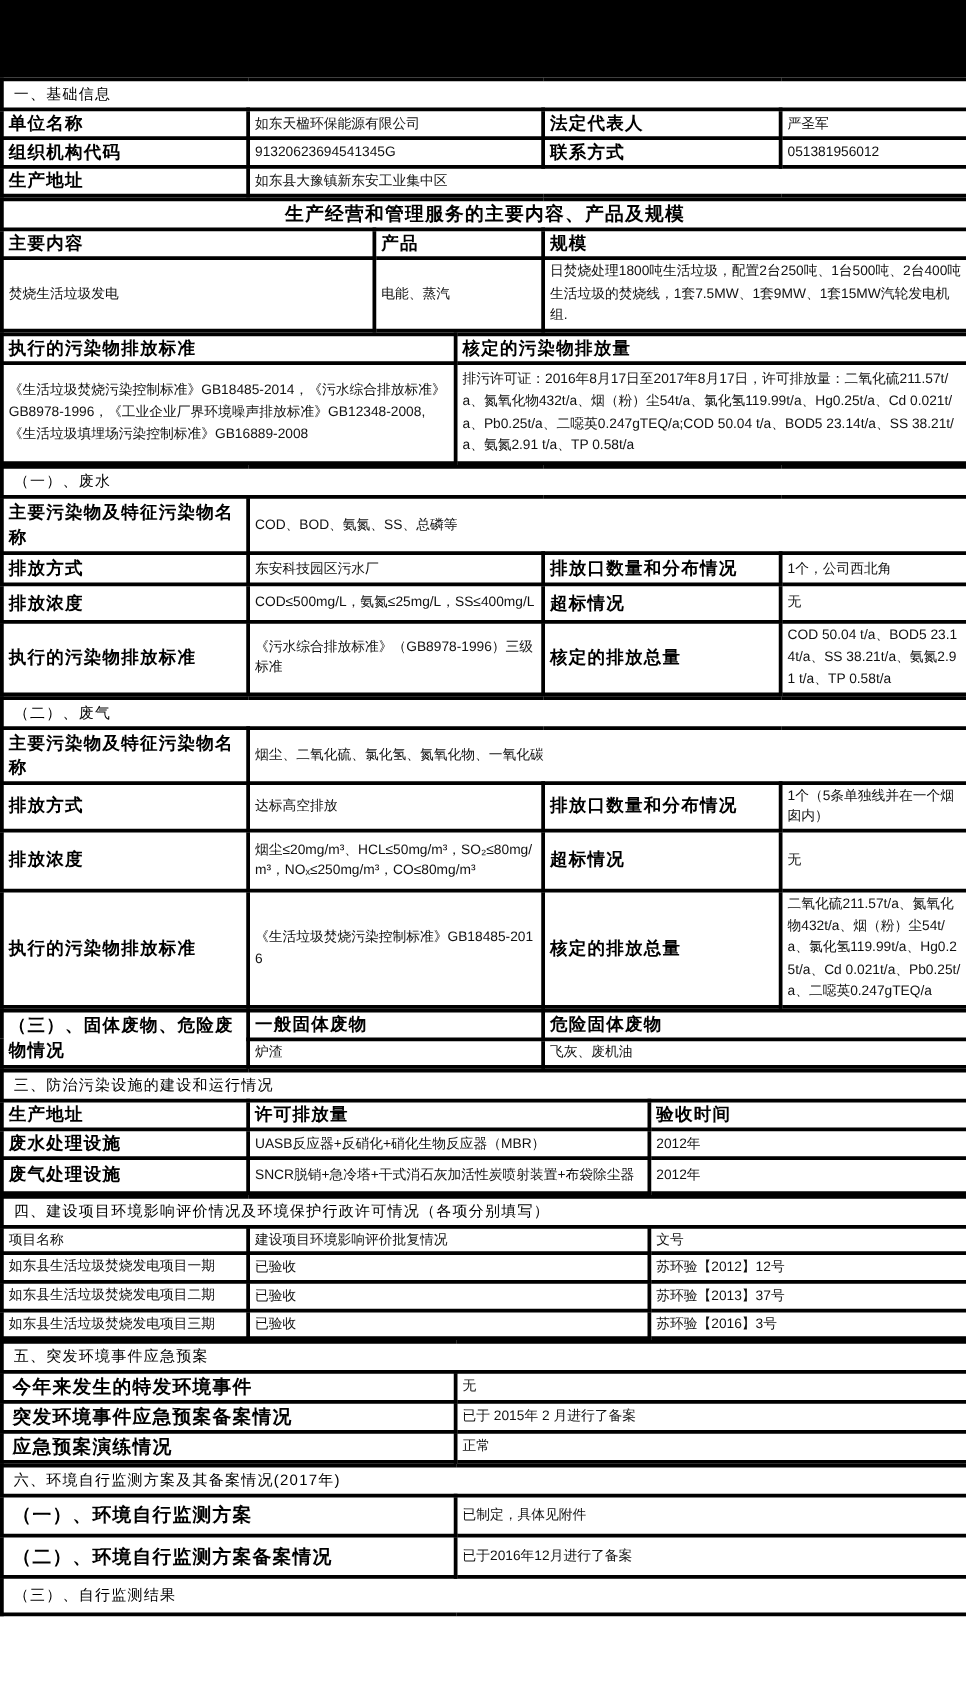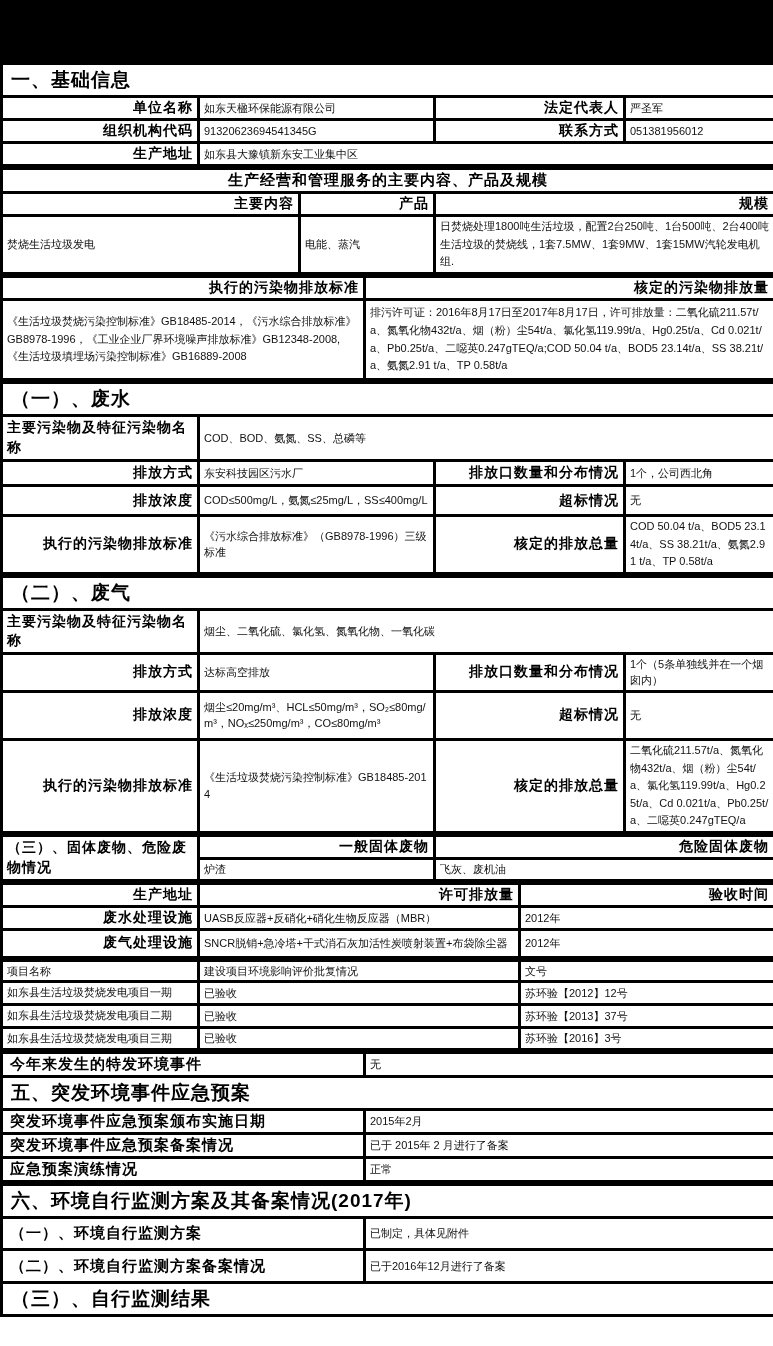--- a/index.html
+++ b/index.html
@@ -1,23 +1,23 @@
 <!DOCTYPE html>
 <html><head>
 <meta charset="utf-8">
 <style>
   html,body{margin:0;padding:0;background:#ffffff;}
   #page{width:773px;height:1346px;overflow:hidden;background:#ffffff;
         font-family:"Liberation Sans","DejaVu Sans",sans-serif;color:#000;}
   #topbar{width:773px;height:62px;background:#000000;}
   table.tbl{width:773px;border-collapse:collapse;table-layout:fixed;}
   td{border:3px solid #000;background:#fff;padding:1px 4px;overflow:hidden;vertical-align:middle;word-break:break-all;}
-  td.sect{font-weight:bold;font-size:19px;text-align:left;padding:2px 8px;letter-spacing:1px;}
+  td.sect{font-weight:normal;font-size:12px;text-align:left;padding:2px 8px;letter-spacing:1px;}
   td.sect-center{font-weight:bold;font-size:15px;text-align:center;letter-spacing:1px;}
-  td.lbl{font-weight:bold;font-size:14px;text-align:right;letter-spacing:1px;}
+  td.lbl{font-weight:bold;font-size:14px;text-align:left;letter-spacing:1px;}
   td.lbl-left{font-weight:bold;font-size:14px;text-align:left;letter-spacing:1px;line-height:1.4;}
   td.lbl-big{font-weight:bold;font-size:15px;text-align:left;padding-left:7px;letter-spacing:1px;}
   td.val{font-size:11px;text-align:left;line-height:1.5;color:#111;}
   td.val-left{font-size:11px;text-align:left;line-height:1.6;color:#111;}
 </style>
 </head>
 <body>
 
 <div id="page">
   <div id="topbar"></div>
@@ -150,21 +150,21 @@
       <td class="val">1个（5条单独线并在一个烟囱内）</td>
     </tr>
     <tr style="height:48px">
       <td class="lbl">排放浓度</td>
       <td class="val">烟尘≤20mg/m³、HCL≤50mg/m³，SO₂≤80mg/m³，NOₓ≤250mg/m³，CO≤80mg/m³</td>
       <td class="lbl">超标情况</td>
       <td class="val">无</td>
     </tr>
     <tr style="height:85px">
       <td class="lbl">执行的污染物排放标准</td>
-      <td class="val">《生活垃圾焚烧污染控制标准》GB18485-2014</td>
+      <td class="val">《生活垃圾焚烧污染控制标准》GB18485-2016</td>
       <td class="lbl">核定的排放总量</td>
       <td class="val-left">二氧化硫211.57t/a、氮氧化物432t/a、烟（粉）尘54t/a、氯化氢119.99t/a、Hg0.25t/a、Cd 0.021t/a、Pb0.25t/a、二噁英0.247gTEQ/a</td>
     </tr>
   </tbody>
     </table>
 
   <table class="tbl">
     <colgroup>
         <col style="width:197px">
         <col style="width:236px">
@@ -183,20 +183,23 @@
   </tbody>
     </table>
 
   <table class="tbl">
     <colgroup>
         <col style="width:197px">
         <col style="width:321px">
         <col style="width:255px">
       </colgroup>
     <tbody>
+        <tr style="height:20px">
+          <td class="sect" colspan="3">三、防治污染设施的建设和运行情况</td>
+        </tr>
     <tr style="height:18px">
       <td class="lbl">生产地址</td>
       <td class="lbl">许可排放量</td>
       <td class="lbl">验收时间</td>
     </tr>
     <tr style="height:22px">
       <td class="lbl">废水处理设施</td>
       <td class="val">UASB反应器+反硝化+硝化生物反应器（MBR）</td>
       <td class="val">2012年</td>
     </tr>
@@ -208,20 +211,23 @@
   </tbody>
     </table>
 
   <table class="tbl">
     <colgroup>
         <col style="width:197px">
         <col style="width:321px">
         <col style="width:255px">
       </colgroup>
     <tbody>
+        <tr style="height:22px">
+          <td class="sect" colspan="3">四、建设项目环境影响评价情况及环境保护行政许可情况（各项分别填写）</td>
+        </tr>
     <tr style="height:18px">
       <td class="val">项目名称</td>
       <td class="val">建设项目环境影响评价批复情况</td>
       <td class="val">文号</td>
     </tr>
     <tr style="height:22px">
       <td class="val-left">如东县生活垃圾焚烧发电项目一期</td>
       <td class="val">已验收</td>
       <td class="val">苏环验【2012】12号</td>
     </tr>
@@ -237,30 +243,26 @@
     </tr>
   </tbody>
     </table>
 
   <table class="tbl">
     <colgroup>
         <col style="width:363px">
         <col style="width:410px">
       </colgroup>
     <tbody>
-        <tr style="height:21px">
+        <tr style="height:18px">
+          <td class="sect" colspan="2">五、突发环境事件应急预案</td>
+        </tr>
+    <tr style="height:21px">
       <td class="lbl-big">今年来发生的特发环境事件</td>
       <td class="val">无</td>
-    </tr>
-    <tr style="height:18px">
-          <td class="sect" colspan="2">五、突发环境事件应急预案</td>
-        </tr>
-    <tr style="height:21px">
-      <td class="lbl-big">突发环境事件应急预案颁布实施日期</td>
-      <td class="val">2015年2月</td>
     </tr>
     <tr style="height:21px">
       <td class="lbl-big">突发环境事件应急预案备案情况</td>
       <td class="val">已于  2015年 2  月进行了备案</td>
     </tr>
     <tr style="height:21px">
       <td class="lbl-big">应急预案演练情况</td>
       <td class="val">正常</td>
     </tr>
   </tbody>

